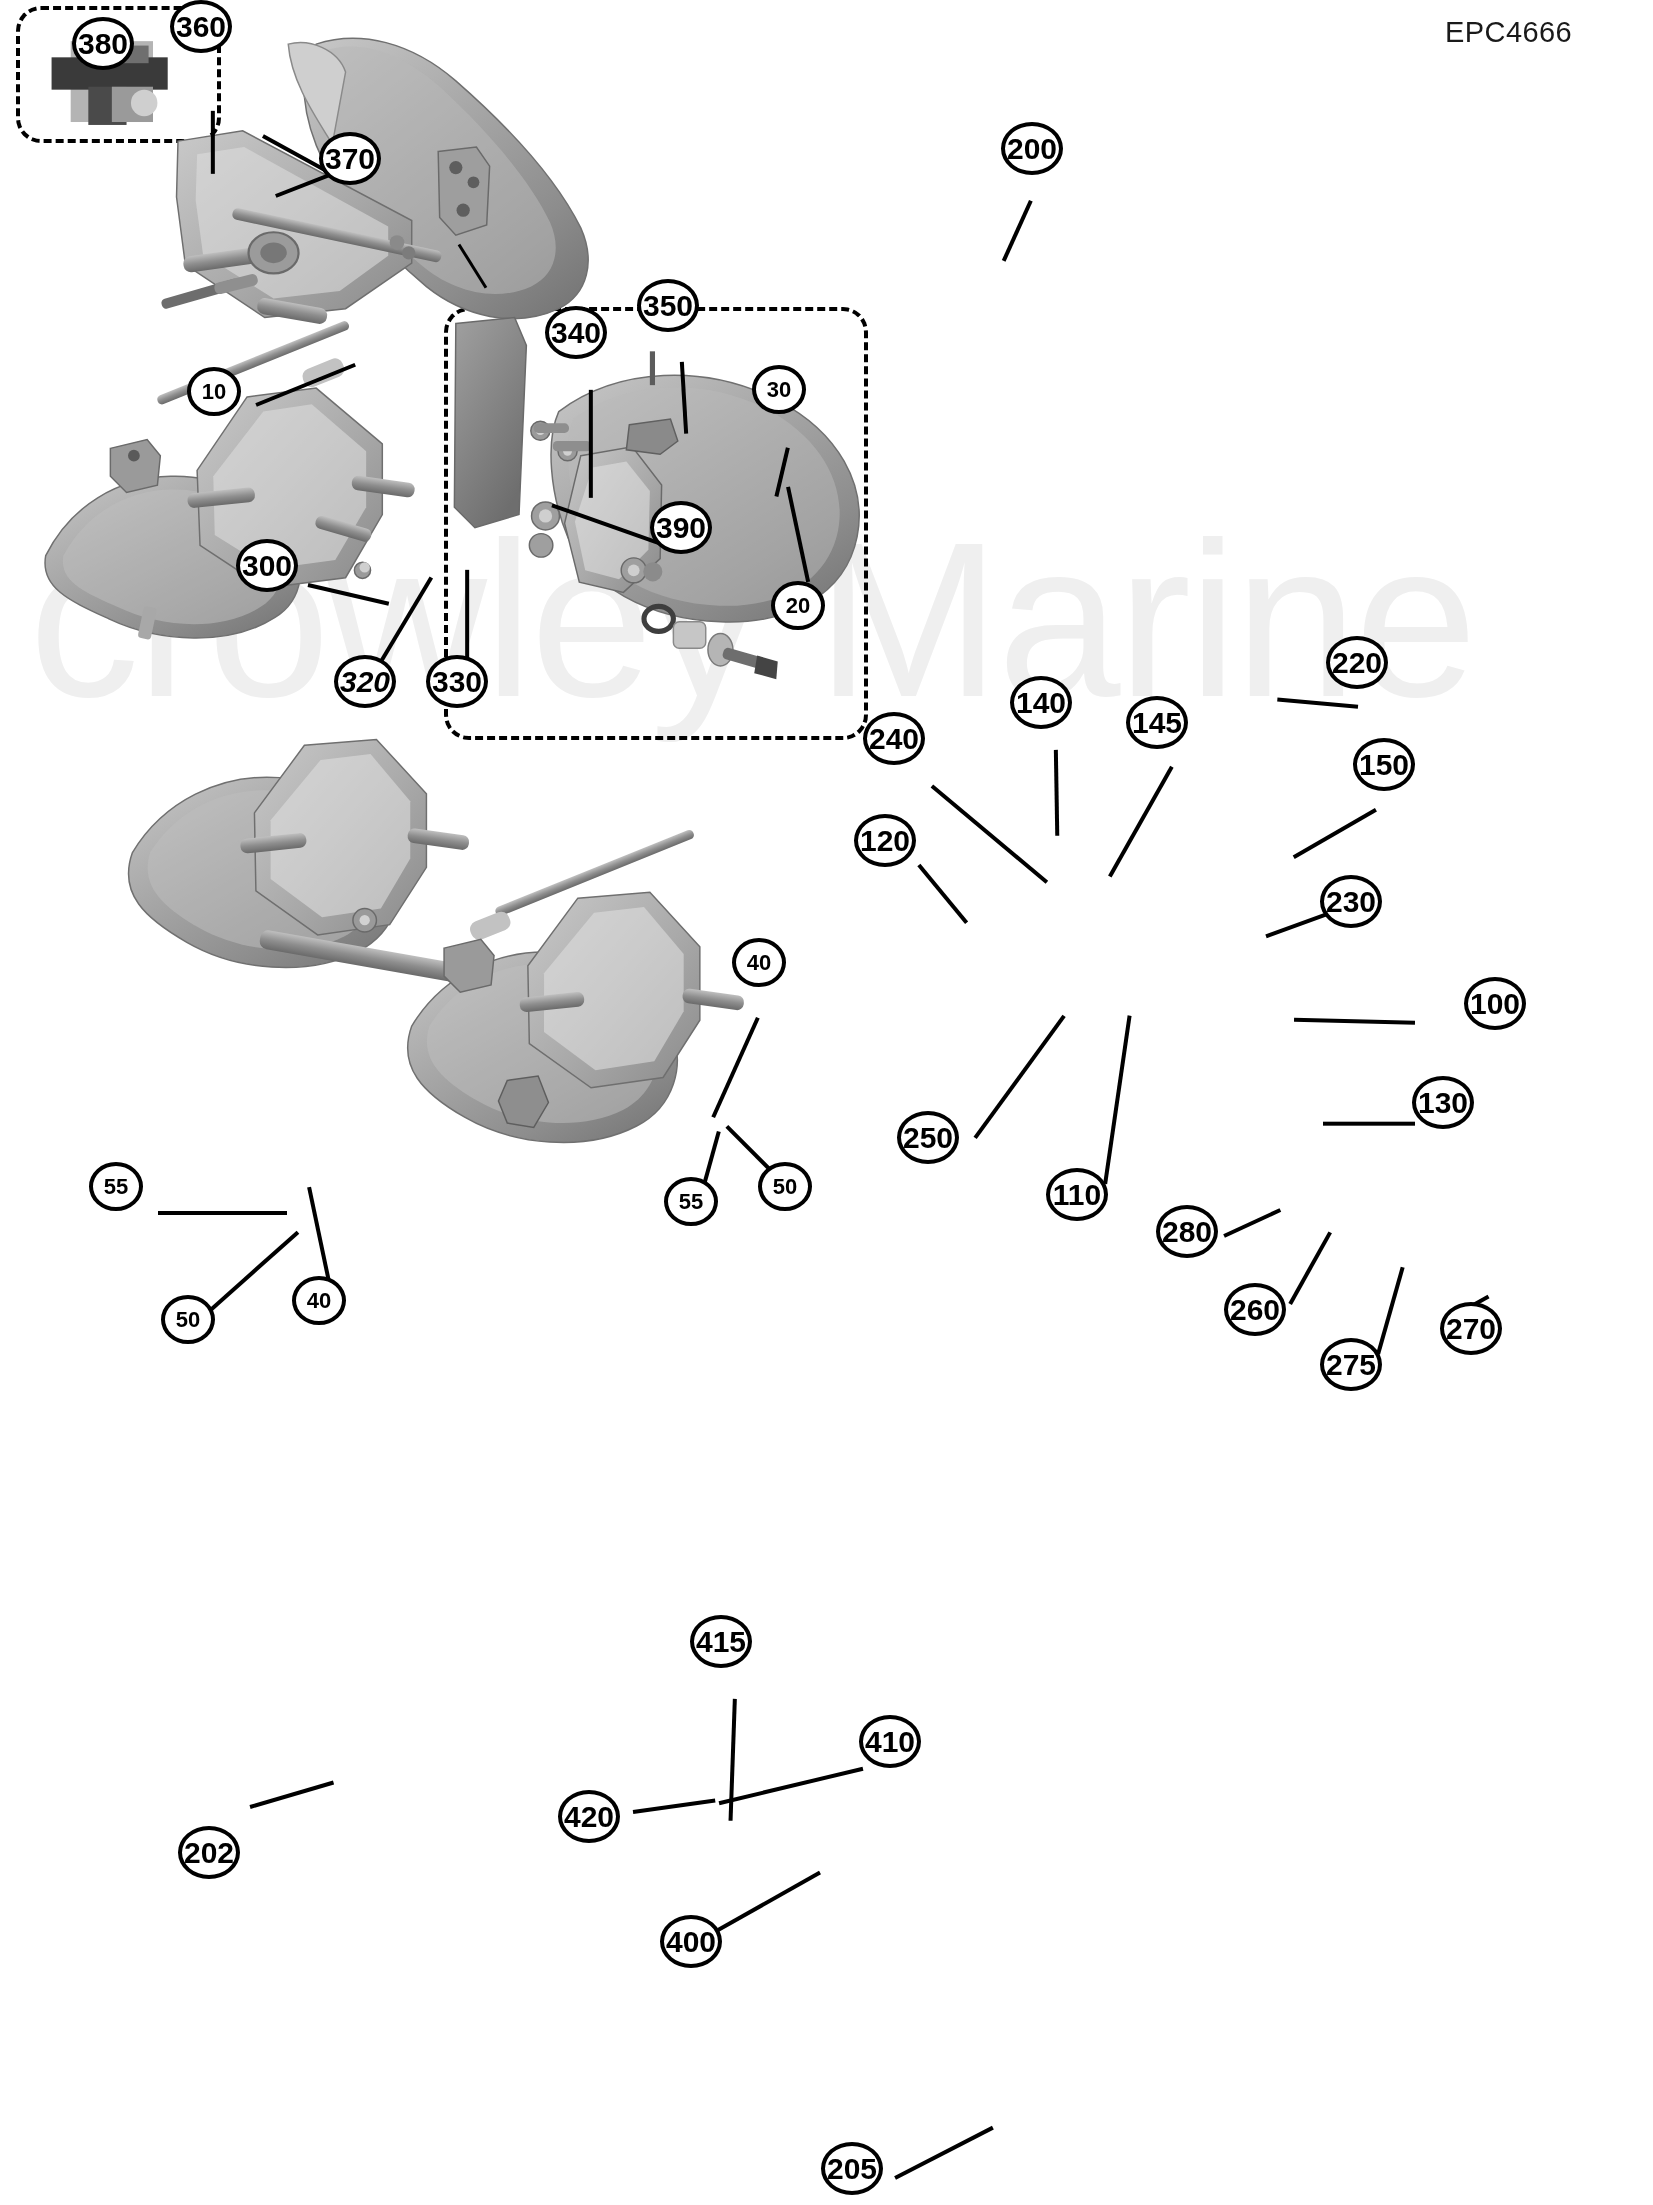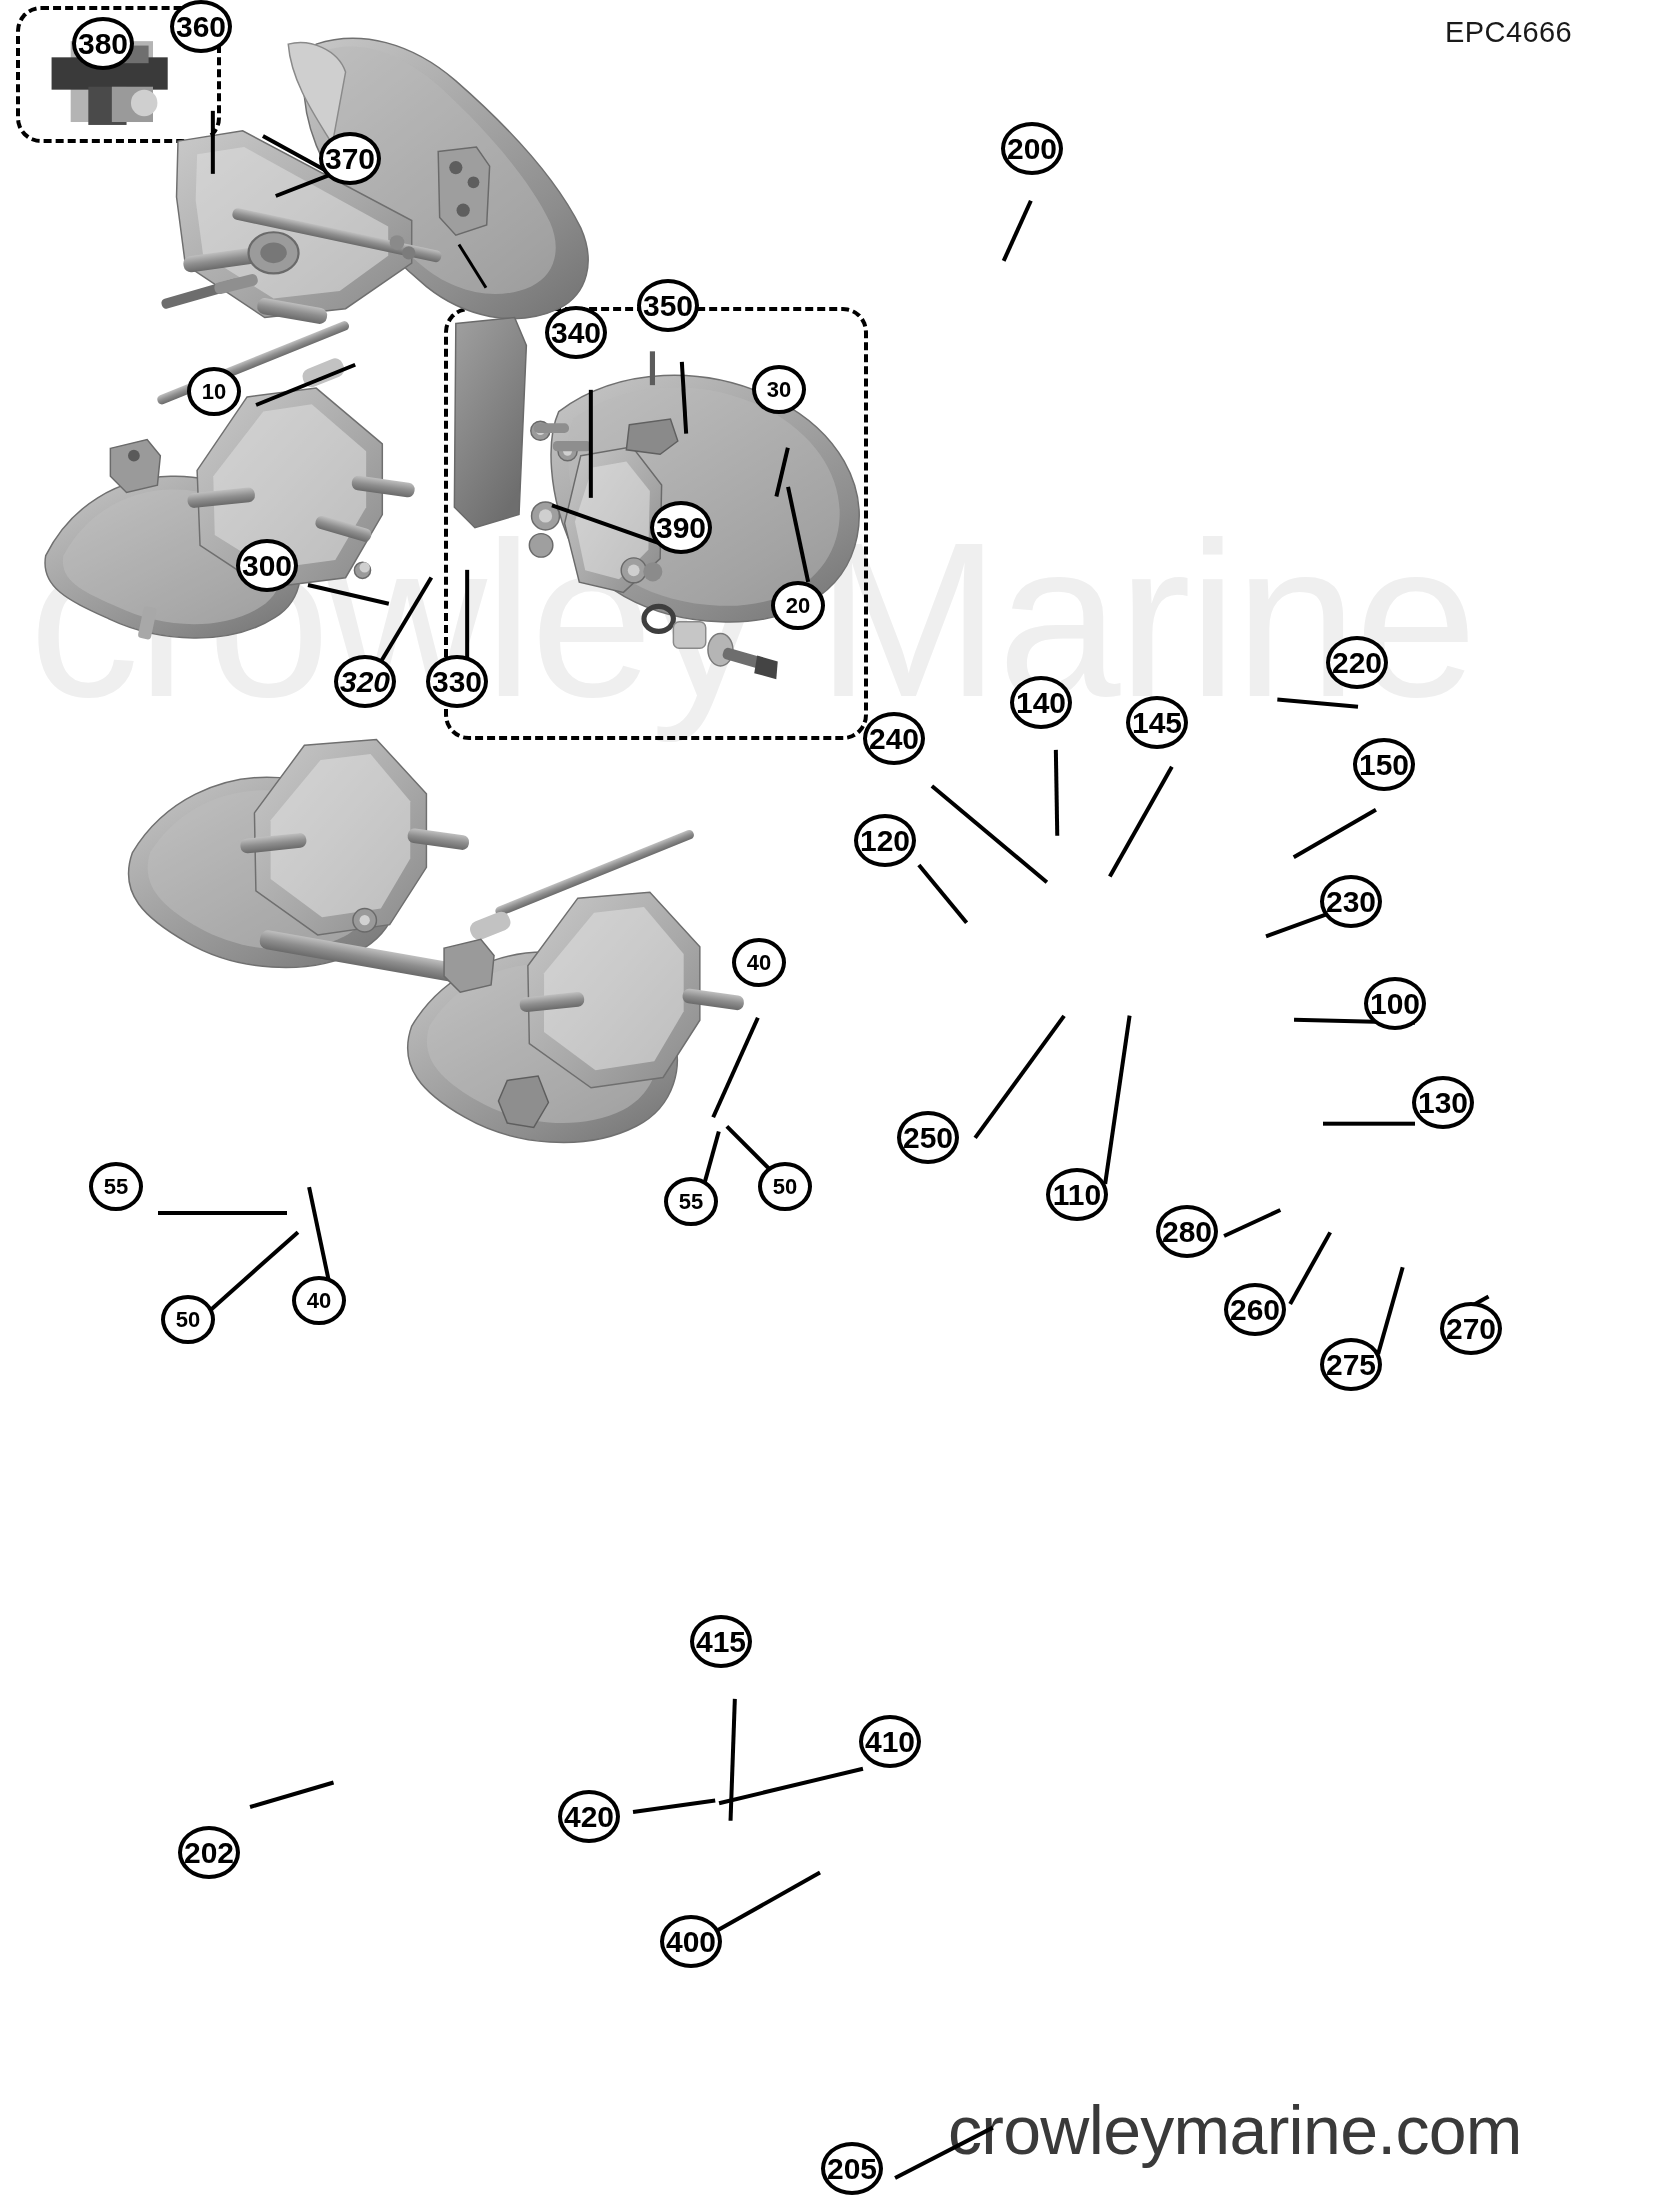--- a/index.html
+++ b/index.html
@@ -380,21 +380,21 @@
       </div>
       <div class="callout c3" style="left: 1353px; top: 738px;">
         <span>150</span>
       </div>
       <div class="callout c3" style="left: 854px; top: 814px;">
         <span>120</span>
       </div>
       <div class="callout c3" style="left: 1320px; top: 875px;">
         <span>230</span>
       </div>
-      <div class="callout c3" style="left: 1364px; top: 977px;">
+      <div class="callout c3" style="left: 1464px; top: 977px;">
         <span>100</span>
       </div>
       <div class="callout c3" style="left: 1412px; top: 1076px;">
         <span>130</span>
       </div>
       <div class="callout c3" style="left: 897px; top: 1111px;">
         <span>250</span>
       </div>
       <div class="callout c3" style="left: 1046px; top: 1168px;">
         <span>110</span>
@@ -426,16 +426,15 @@
       <div class="callout c3" style="left: 660px; top: 1915px;">
         <span>400</span>
       </div>
       <div class="callout c3" style="left: 821px; top: 2142px;">
         <span>205</span>
       </div>
     </div>
 
   <div id="partnum">EPC4666</div>
 
-  <div id="wm-bottom">crowleymarine.com</div>
 
 </div>
 
 
 </body></html>

